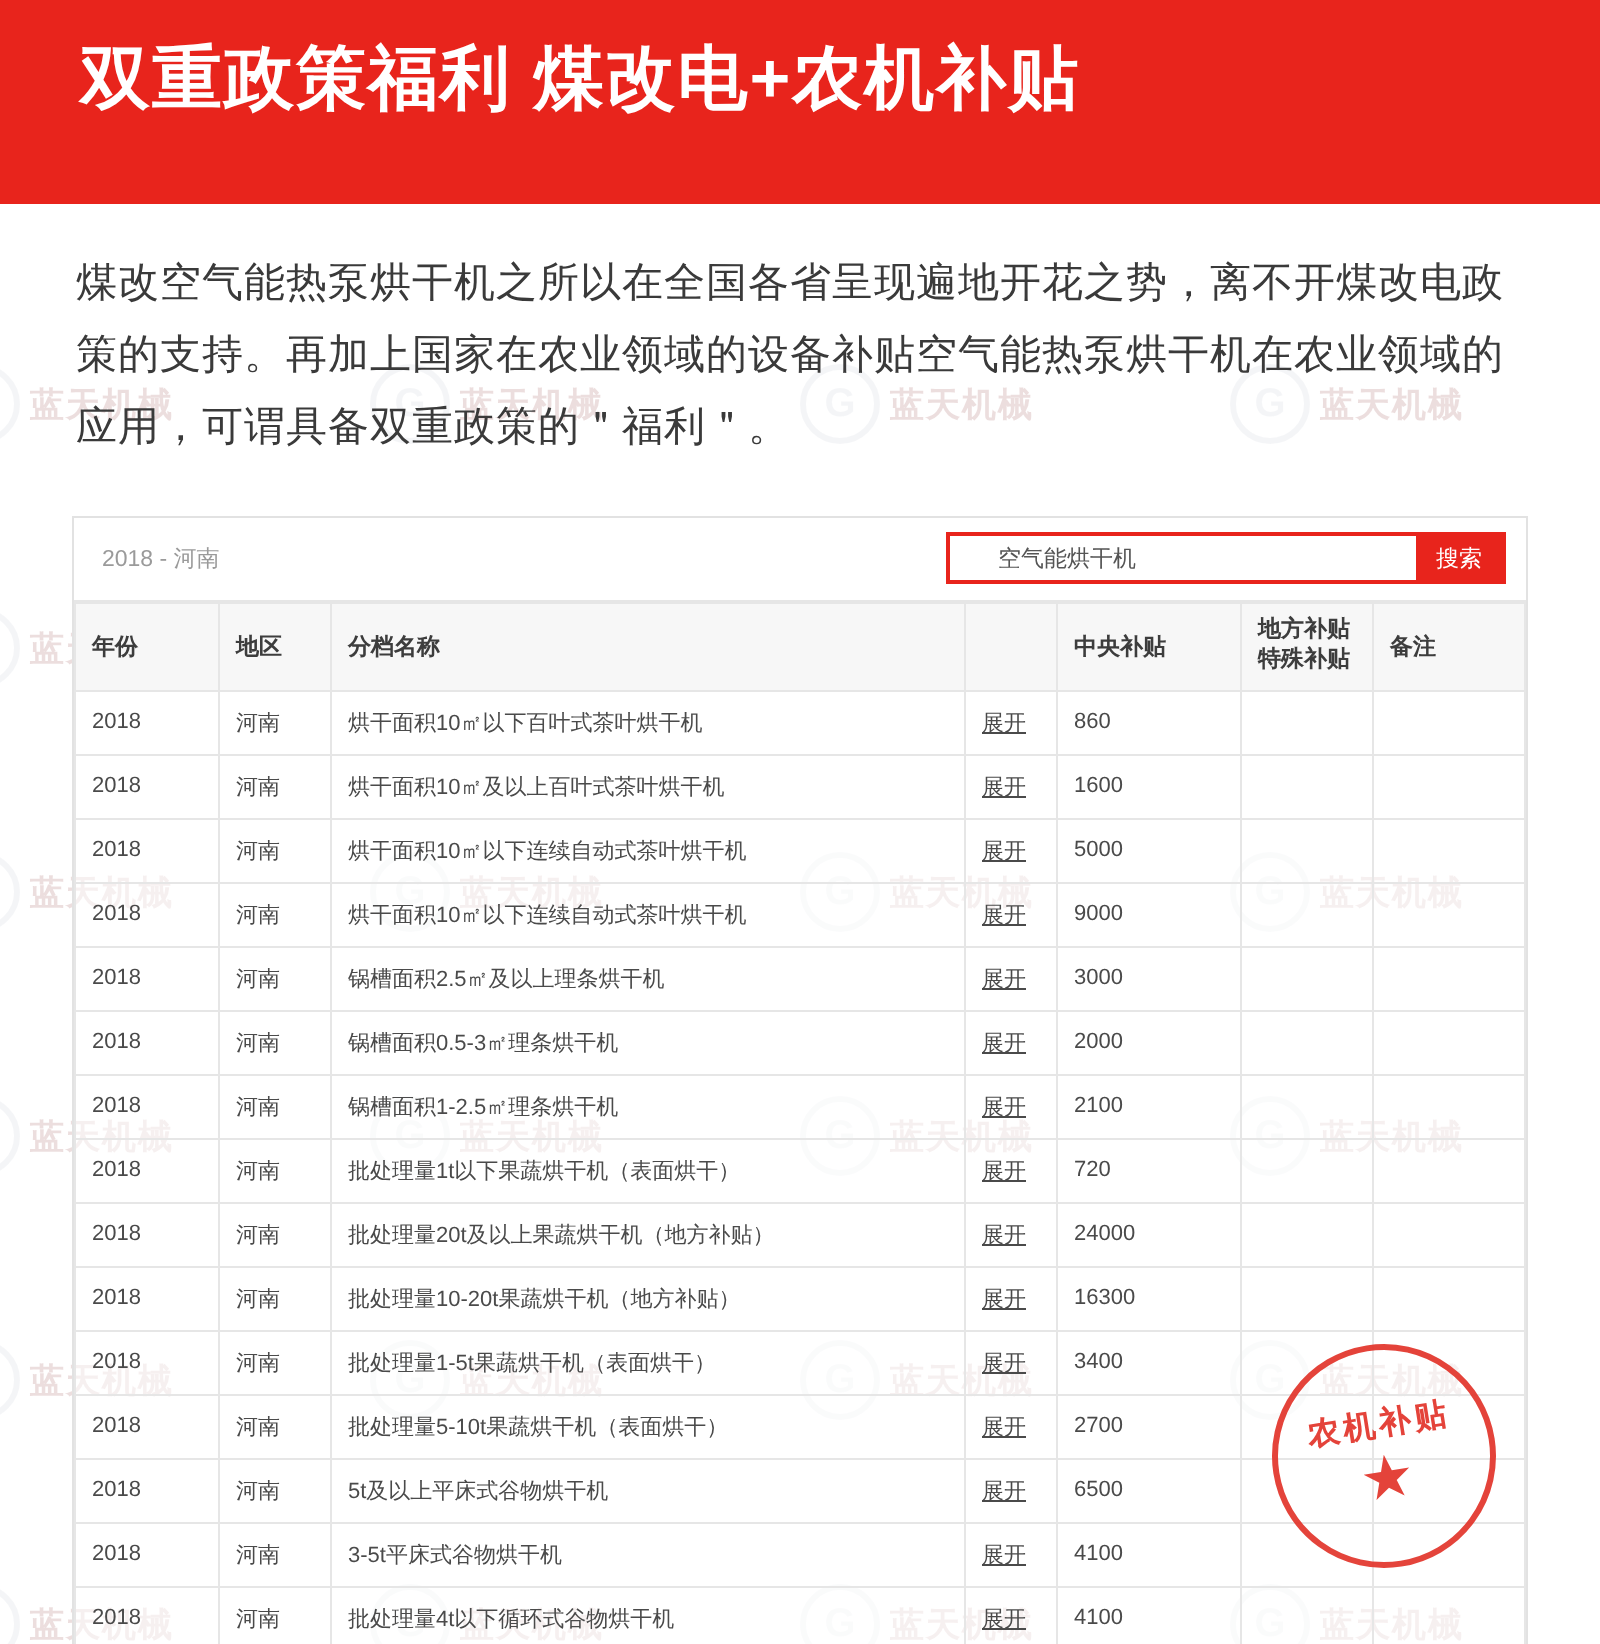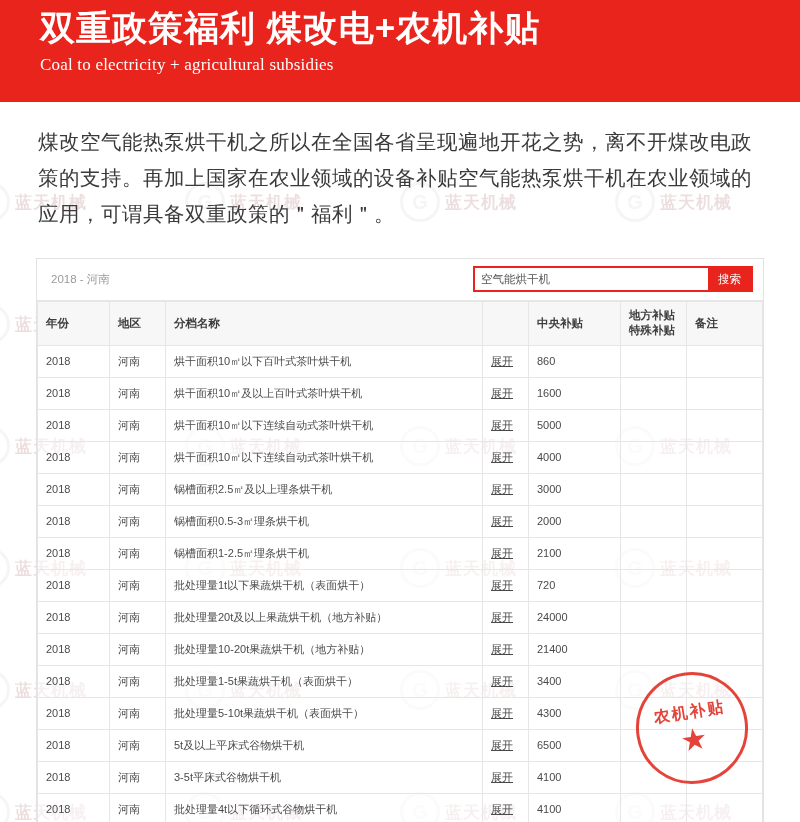--- a/index.html
+++ b/index.html
@@ -66,21 +66,21 @@
     color: #7f1d1d;
     white-space: nowrap;
   }
 
   
   .banner {
     position: relative;
     z-index: 2;
     background: #e8241c;
     height: 102px;
-    padding: 4px 0 0 40px;
+    padding: 16px 0 0 40px;
     box-sizing: border-box;
     color: #fff;
   }
   .banner-title {
     font-size: 35px;
     font-weight: bold;
     line-height: 1.35;
     letter-spacing: 1px;
     white-space: nowrap;
   }
@@ -137,21 +137,21 @@
     background: #fff;
     width: 280px;
   }
   .search-input {
     border: none;
     outline: none;
     height: 22px;
     flex: 1 1 auto;
     font-size: 11.5px;
     color: #555;
-    padding: 0 6px;
+    padding: 0 24px;
     background: transparent;
     font-family: "Liberation Sans", sans-serif;
   }
   .search-btn {
     flex: 0 0 auto;
     background: #e8241c;
     color: #fff;
     font-size: 11.5px;
     border: none;
     height: 22px;
@@ -351,21 +351,20 @@
         <span class="wm-text">蓝天机械</span>
       </div>
       <div class="wm" style="left: 615px; top: 777px;">
         <span class="wm-logo"></span>
         <span class="wm-text">蓝天机械</span>
       </div>
     </div>
 
   <div class="banner">
     <div class="banner-title">双重政策福利  煤改电+农机补贴</div>
-    <div class="banner-sub">Coal to electricity + agricultural subsidies</div>
   </div>
 
   <div class="intro">
     <p>煤改空气能热泵烘干机之所以在全国各省呈现遍地开花之势，离不开煤改电政策的支持。再加上国家在农业领域的设备补贴空气能热泵烘干机在农业领域的应用，可谓具备双重政策的＂福利＂。</p>
   </div>
 
   <div class="card">
     <div class="card-top">
       <div class="crumb">2018 - 河南</div>
       <div class="search-wrap">
@@ -415,21 +414,21 @@
             <td class="c-expand">展开</td>
             <td class="c-central">5000</td>
             <td class="c-local"></td>
             <td class="c-remark"></td>
           </tr>
           <tr>
             <td class="c-year">2018</td>
             <td class="c-region">河南</td>
             <td class="c-name">烘干面积10㎡以下连续自动式茶叶烘干机</td>
             <td class="c-expand">展开</td>
-            <td class="c-central">4000</td>
+            <td class="c-central">9000</td>
             <td class="c-local"></td>
             <td class="c-remark"></td>
           </tr>
           <tr>
             <td class="c-year">2018</td>
             <td class="c-region">河南</td>
             <td class="c-name">锅槽面积2.5㎡及以上理条烘干机</td>
             <td class="c-expand">展开</td>
             <td class="c-central">3000</td>
             <td class="c-local"></td>
@@ -469,39 +468,39 @@
             <td class="c-expand">展开</td>
             <td class="c-central">24000</td>
             <td class="c-local"></td>
             <td class="c-remark"></td>
           </tr>
           <tr>
             <td class="c-year">2018</td>
             <td class="c-region">河南</td>
             <td class="c-name">批处理量10-20t果蔬烘干机（地方补贴）</td>
             <td class="c-expand">展开</td>
-            <td class="c-central">21400</td>
+            <td class="c-central">16300</td>
             <td class="c-local"></td>
             <td class="c-remark"></td>
           </tr>
           <tr>
             <td class="c-year">2018</td>
             <td class="c-region">河南</td>
             <td class="c-name">批处理量1-5t果蔬烘干机（表面烘干）</td>
             <td class="c-expand">展开</td>
             <td class="c-central">3400</td>
             <td class="c-local"></td>
             <td class="c-remark"></td>
           </tr>
           <tr>
             <td class="c-year">2018</td>
             <td class="c-region">河南</td>
             <td class="c-name">批处理量5-10t果蔬烘干机（表面烘干）</td>
             <td class="c-expand">展开</td>
-            <td class="c-central">4300</td>
+            <td class="c-central">2700</td>
             <td class="c-local"></td>
             <td class="c-remark"></td>
           </tr>
           <tr>
             <td class="c-year">2018</td>
             <td class="c-region">河南</td>
             <td class="c-name">5t及以上平床式谷物烘干机</td>
             <td class="c-expand">展开</td>
             <td class="c-central">6500</td>
             <td class="c-local"></td>

